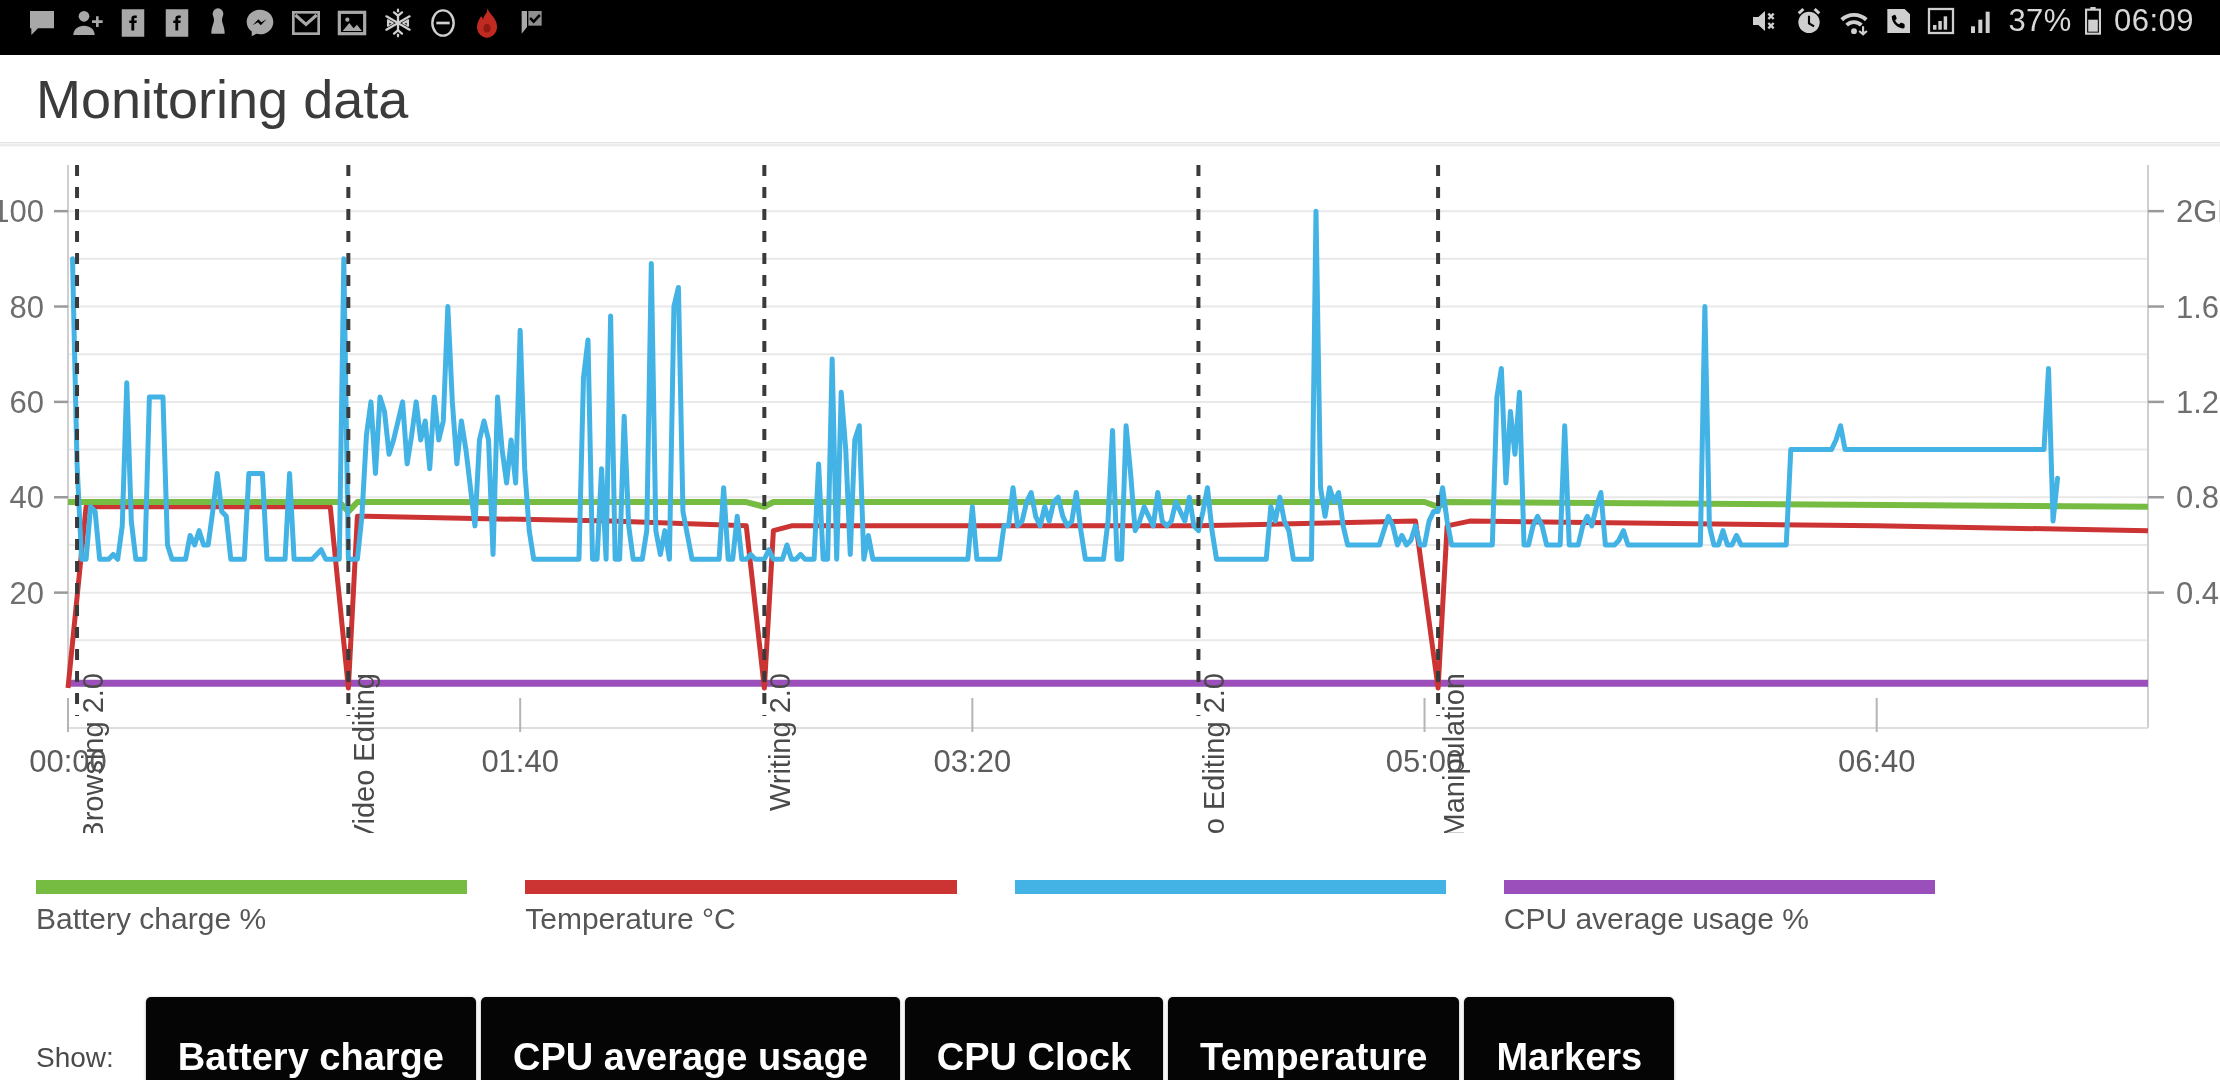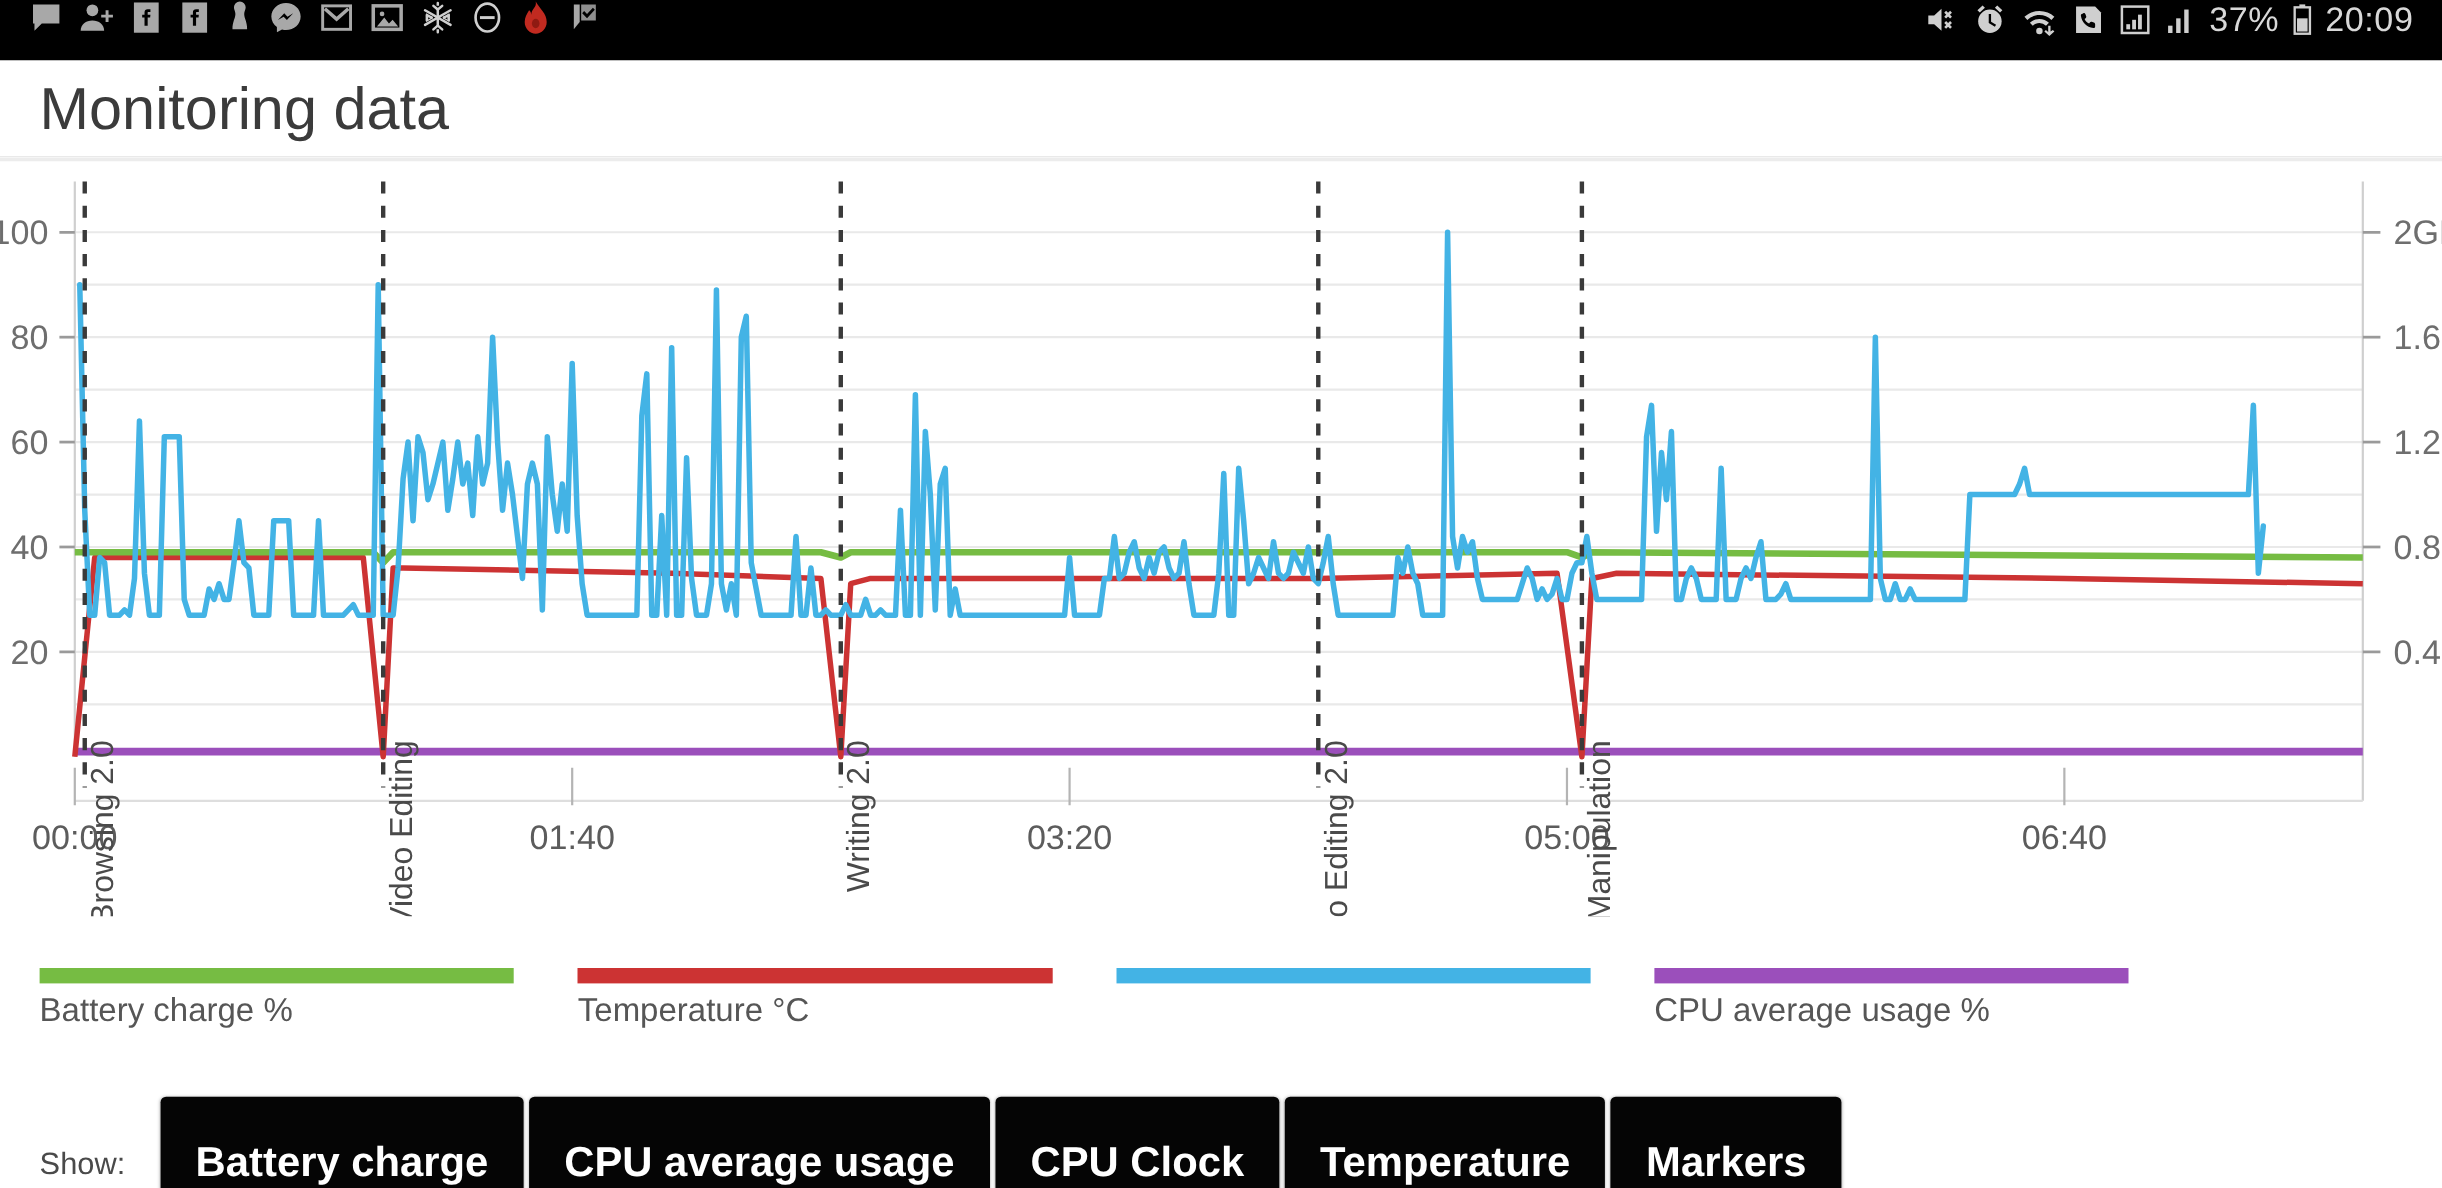--- a/index.html
+++ b/index.html
@@ -8,22 +8,22 @@
     background: #ffffff;
     font-family: "Liberation Sans", sans-serif;
     overflow: hidden;
   }
 
   
   #status-bar {
     position: absolute; top: 0; left: 0;
     width: 2220px; height: 55px;
     background: #000000;
-    display: flex; align-items: flex-start;
-    padding: 0 26px;
+    display: flex; align-items: flex-end;
+    padding: 16px 26px;
   }
   #status-left { display: flex; align-items: center; gap: 14px; }
   #status-right { display: flex; align-items: center; gap: 11px; margin-left: auto; }
   .sicon { display: block; }
   .stext {
     color: #d8d8d8; font-size: 31px; letter-spacing: 0.5px;
     font-family: "Liberation Sans", sans-serif;
   }
 
   
@@ -207,21 +207,21 @@
           <rect x="12" y="5" width="3" height="16"></rect>
         </g>
       </svg>
     <span class="stext">37%</span>
 
     <svg class="sicon" width="20" height="32" viewBox="0 0 14 24">
         <rect x="5" y="1.5" width="4" height="2" fill="#cfcfcf"></rect>
         <rect x="1.8" y="3.5" width="10.4" height="18" fill="none" stroke="#cfcfcf" stroke-width="1.6"></rect>
         <rect x="3.4" y="11" width="7.2" height="9" fill="#cfcfcf"></rect>
       </svg>
-    <span class="stext">20:09</span>
+    <span class="stext">06:09</span>
   </div>
 </div>
 
 <div id="card">
 
   <div id="title-bar">
     <div id="page-title">Monitoring data</div>
   </div>
 
   <div id="plot-wrap">

